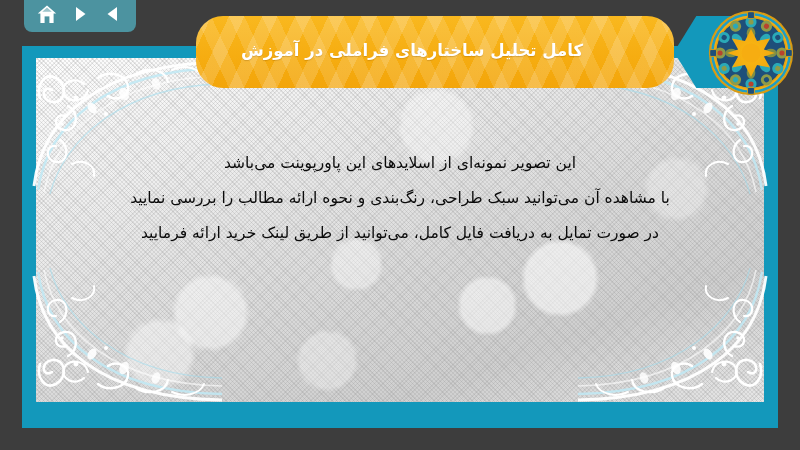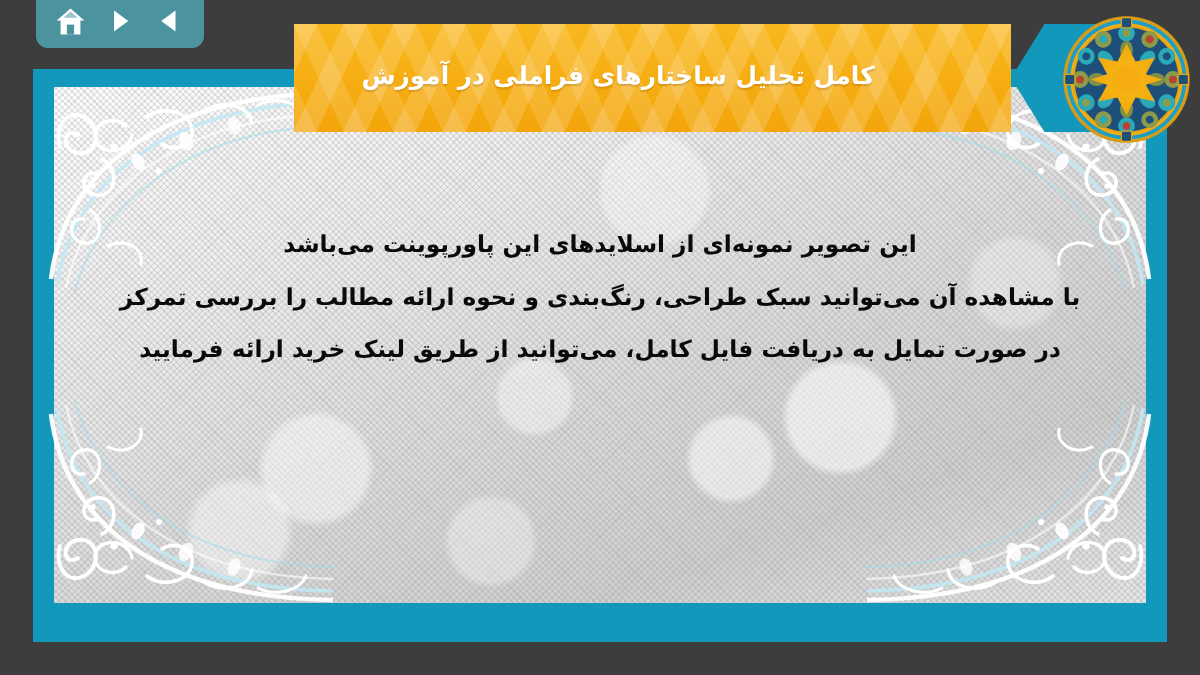--- a/index.html
+++ b/index.html
@@ -106,20 +106,21 @@
       repeating-linear-gradient(65deg,
         rgba(255,255,255,.13) 0 14px,
         rgba(255,255,255,0) 14px 30px),
       linear-gradient(180deg,#f9b81f 0%,#f6ad11 55%,#f3a50a 100%);
     display:flex;
     flex-direction:column;
     align-items:center;
     justify-content:center;
     padding:2px 60px 4px 14px;
     overflow:hidden;
+    border-radius:27px;
   }
   .title-line {
     color:#ffffff;
     font-size:16.5px;
     font-weight:bold;
     line-height:1.42;
     white-space:nowrap;
     text-align:center;
     direction:rtl;
     text-shadow:0 1px 1px rgba(120,70,0,.25);
@@ -139,21 +140,21 @@
     position:absolute;
     left:46px; right:46px;
     top:100px;
     z-index:20;
     direction:rtl;
     text-align:center;
   }
   .body-line {
     color:#0a0a0a;
     font-size:15.5px;
-    font-weight:bold;
+    font-weight:normal;
     line-height:2.25;
     white-space:nowrap;
     direction:rtl;
   }
 </style>
 </head>
 <body>
 
 <div id="viewer">
 
@@ -280,21 +281,21 @@
         <ellipse cx="92" cy="40" rx="4.5" ry="6.5" fill="#ffffff" opacity=".85" transform="rotate(-25 92 40)"></ellipse>
         <ellipse cx="124" cy="30" rx="4" ry="6" fill="#ffffff" opacity=".8" transform="rotate(-22 124 30)"></ellipse>
         <circle cx="44" cy="44" r="2.4" fill="#ffffff"></circle>
         <circle cx="74" cy="60" r="2" fill="#ffffff"></circle>
         <circle cx="30" cy="70" r="1.8" fill="#ffffff"></circle>
       </svg>
     </div>
 
     <div class="body-text">
       <div class="body-line">این تصویر نمونه‌ای از اسلایدهای این پاورپوینت می‌باشد</div>
-      <div class="body-line">با مشاهده آن می‌توانید سبک طراحی، رنگ‌بندی و نحوه ارائه مطالب را بررسی تمرکز</div>
+      <div class="body-line">با مشاهده آن می‌توانید سبک طراحی، رنگ‌بندی و نحوه ارائه مطالب را بررسی نمایید</div>
       <div class="body-line">در صورت تمایل به دریافت فایل کامل، می‌توانید از طریق لینک خرید ارائه فرمایید</div>
     </div>
 
   </div>
 
   <div class="title-wrap">
     <div class="title-arrow"></div>
     <div class="title-banner">
       <div class="title-line">کامل تحلیل ساختارهای فراملی در آموزش</div>
     </div>

